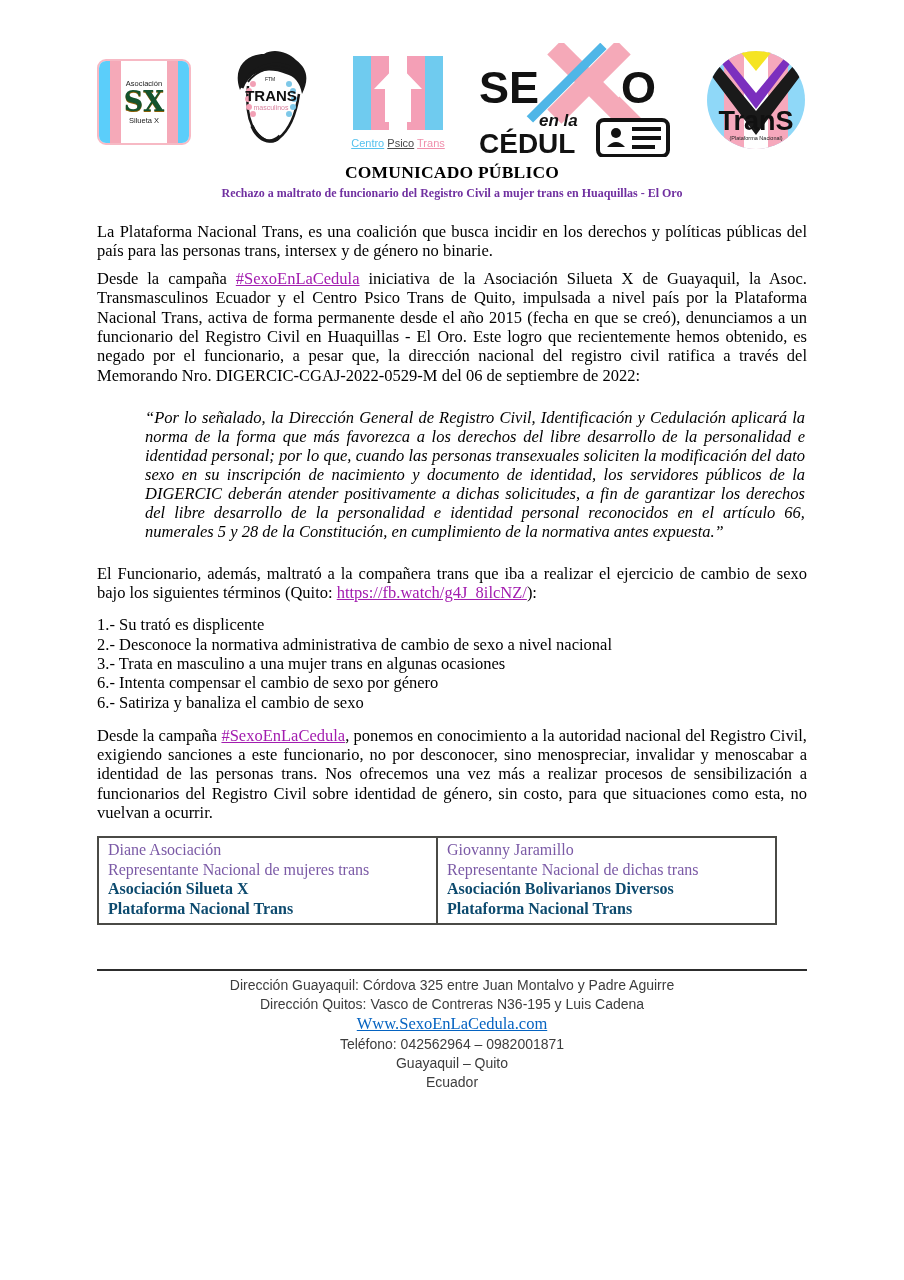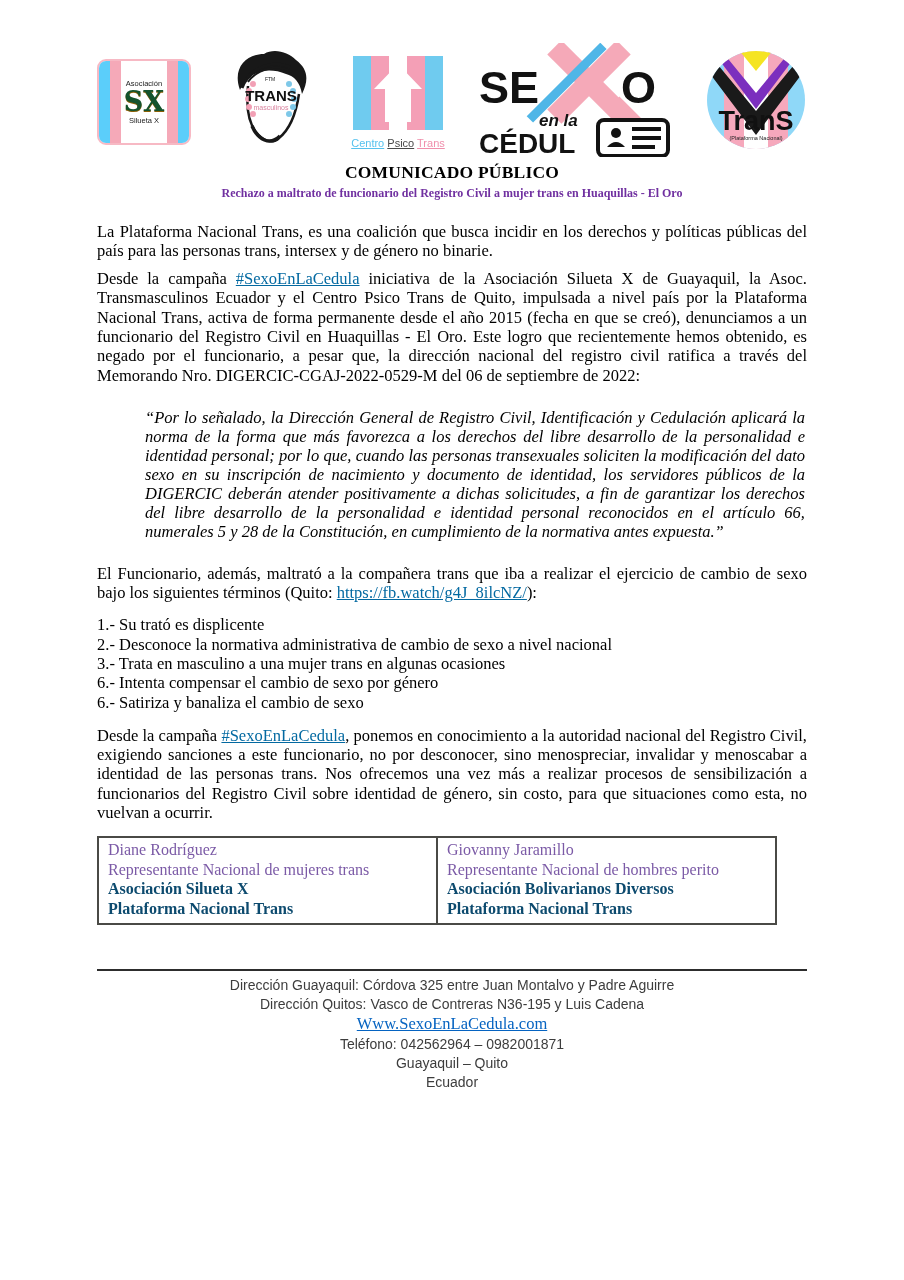--- a/index.html
+++ b/index.html
@@ -37,21 +37,21 @@
 
   
   .para { text-align:justify; line-height:1.17; }
   .p1 { margin-top:20px; }
   .p2 { margin-top:9px; }
   .quote { margin:24px 2px 0 48px; font-style:italic; line-height:1.15; text-align:justify; }
   .p3 { margin-top:22px; }
   .num-list { margin-top:13px; line-height:1.17; }
   .p4 { margin-top:14px; }
   .date-line { margin-top:16px; font-weight:bold; }
-  a.link { color:#0369a1; text-decoration:underline; }
+  a.link { color:#a21caf; text-decoration:underline; }
 
   
   .sig-table { border-collapse:collapse; width:680px; margin-top:14px; table-layout:fixed; }
   .sig-table td { border:2px solid #4a4a46; width:50%; padding:2px 9px 5px; vertical-align:top; font-size:16px; line-height:1.22; }
   .sig-name,.sig-role { color:#7B5AA6; }
   .sig-org { font-weight:bold; color:#0c4a6e; }
 
   
   .footer { margin-top:44px; text-align:center; font-family:"Liberation Sans",sans-serif; font-size:14px; color:#3d3d3d; line-height:1.35; }
   .footer-rule { border-top:2px solid #2d2d2d; margin-bottom:5px; }
@@ -187,28 +187,28 @@
     <div class="list-item">6.- Satiriza y banaliza el cambio de sexo</div>
   </div>
 
   <p class="para p4"><span>Desde la campaña </span><a class="link" href="#">#SexoEnLaCedula</a><span>, ponemos en conocimiento a la autoridad nacional del Registro Civil, exigiendo sanciones a este funcionario, no por desconocer, sino menospreciar, invalidar y menoscabar a identidad de las personas trans. Nos ofrecemos una vez más a realizar procesos de sensibilización a funcionarios del Registro Civil sobre identidad de género, sin costo, para que situaciones como esta, no vuelvan a ocurrir.</span></p>
 
 
   <table class="sig-table">
     <tbody>
         <tr>
       <td>
-        <div class="sig-name">Diane Rodríguez</div>
+        <div class="sig-name">Diane Asociación</div>
         <div class="sig-role">Representante Nacional de mujeres trans</div>
         <div class="sig-org">Asociación Silueta X</div>
         <div class="sig-org">Plataforma Nacional Trans</div>
       </td>
       <td>
         <div class="sig-name">Giovanny Jaramillo</div>
-        <div class="sig-role">Representante Nacional de hombres perito</div>
+        <div class="sig-role">Representante Nacional de dichas trans</div>
         <div class="sig-org">Asociación Bolivarianos Diversos</div>
         <div class="sig-org">Plataforma Nacional Trans</div>
       </td>
     </tr>
   </tbody>
     </table>
 
   <div class="footer">
     <div class="footer-rule"></div>
     <div class="f-line">Dirección Guayaquil: Córdova 325 entre Juan Montalvo y Padre Aguirre</div>

